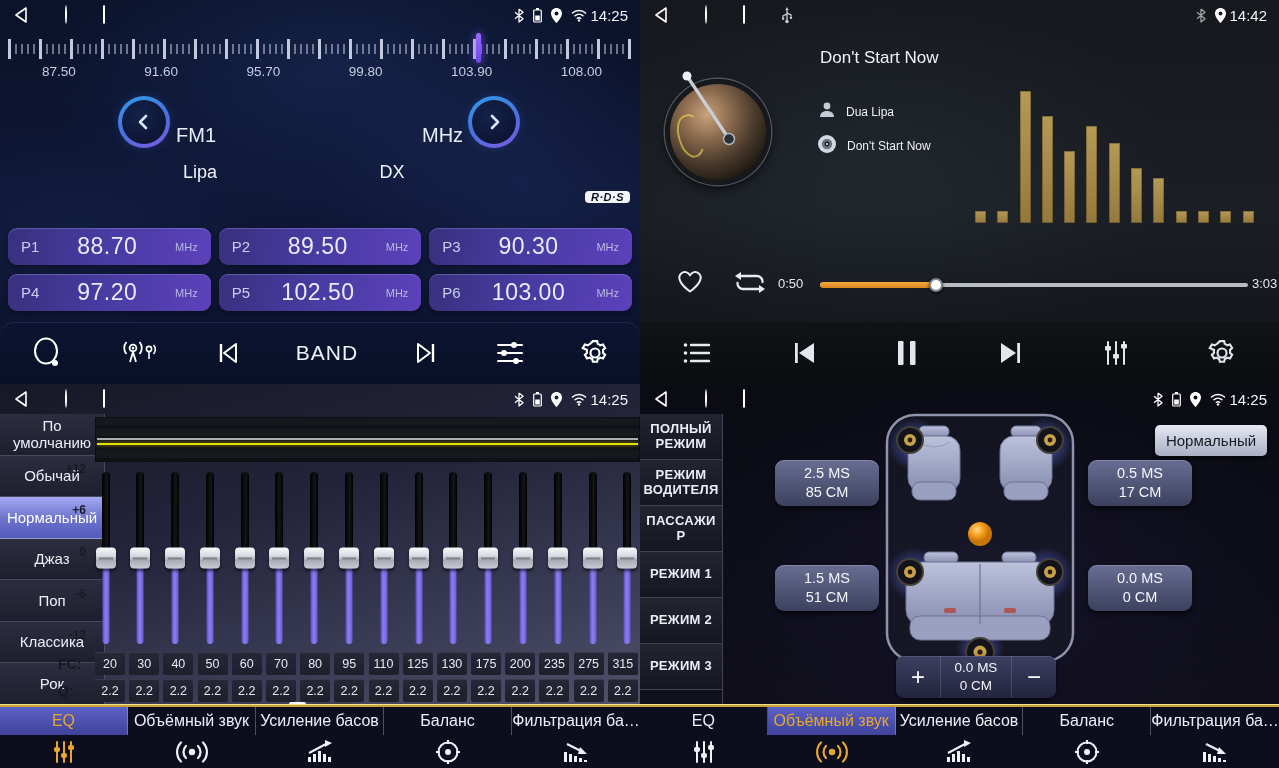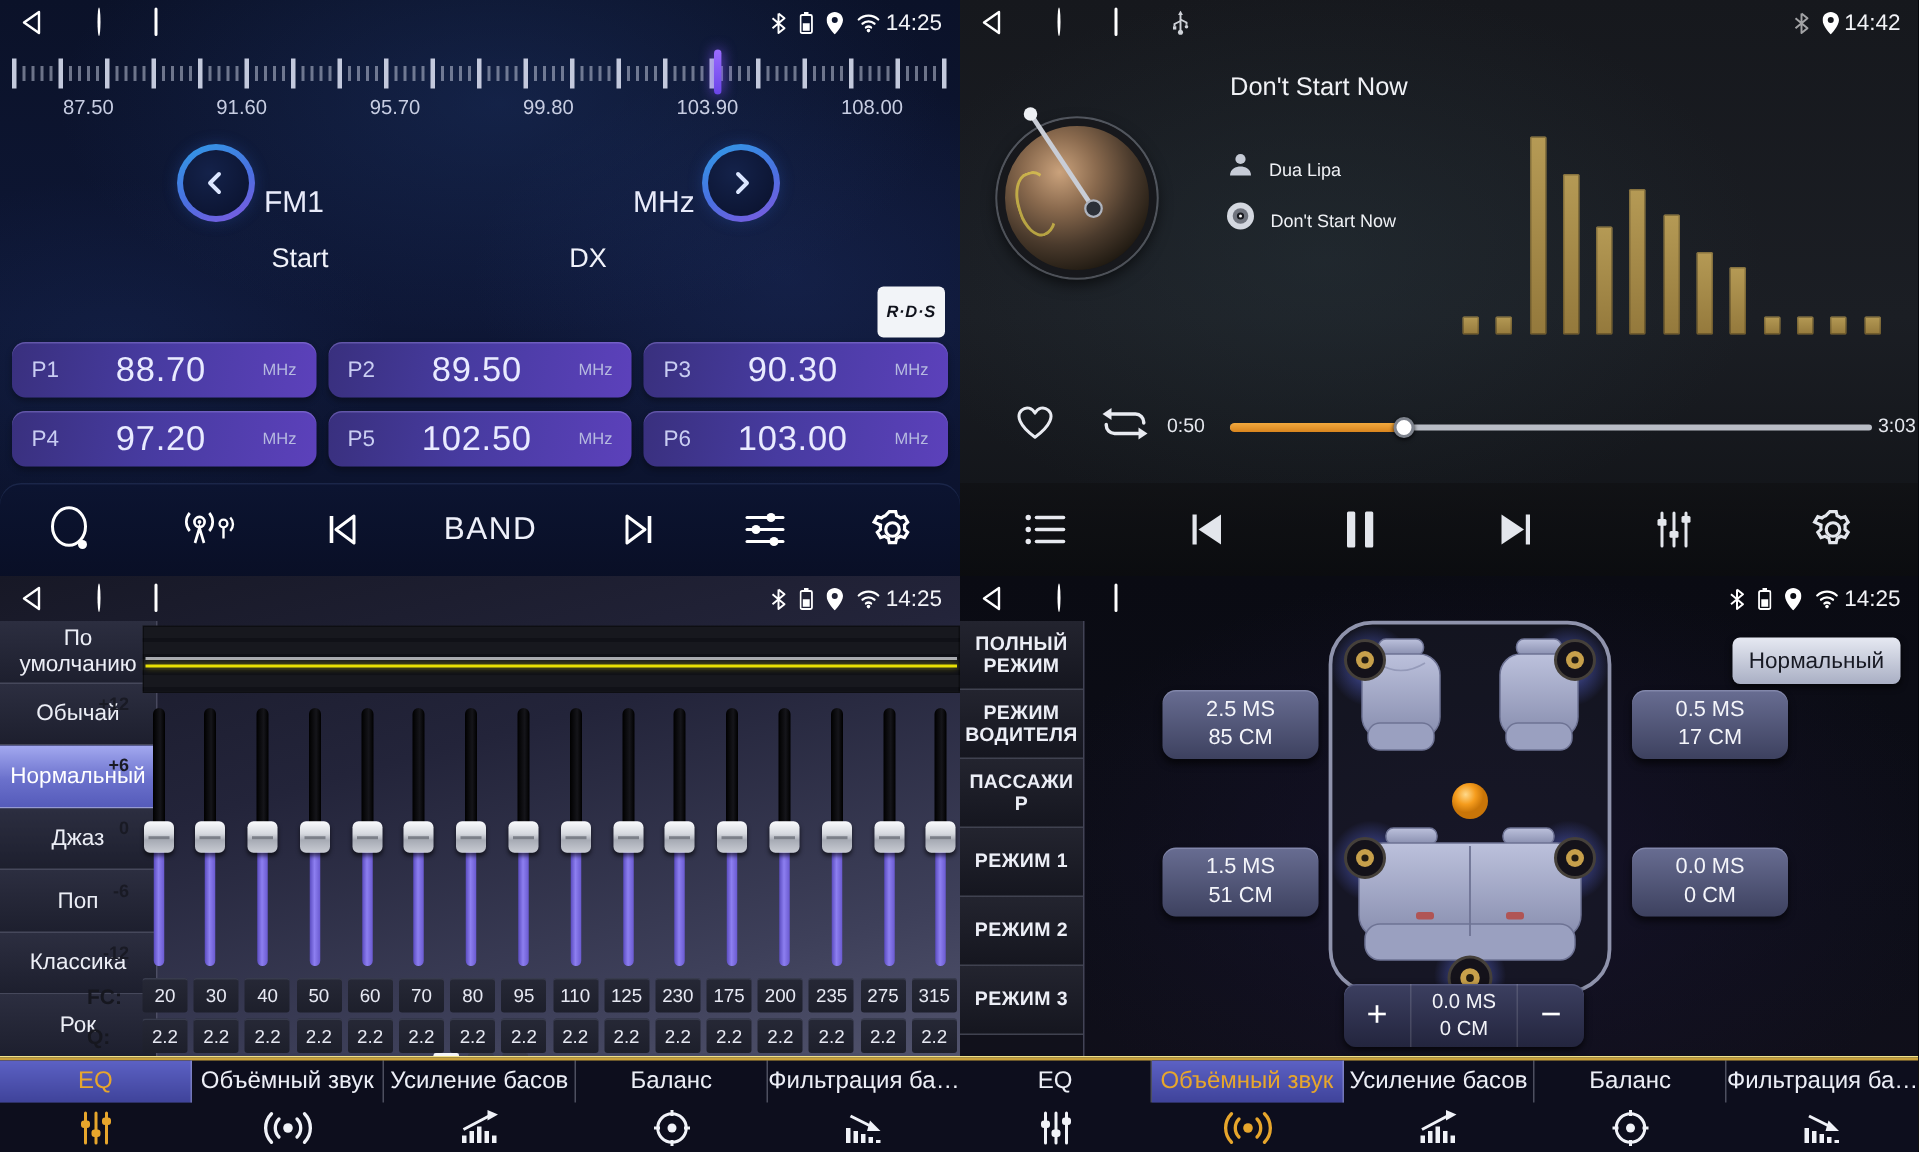--- a/index.html
+++ b/index.html
@@ -34,21 +34,21 @@
 #r-indicator{position:absolute;top:33px;height:30px;width:5px;border-radius:3px;background:linear-gradient(180deg,#9a6cff,#6a45e8);box-shadow:0 0 9px #7b52f5}
 #r-scale-labels{position:absolute;left:8px;top:64px;width:624px;display:flex;justify-content:space-between;padding:0 30px 0 34px}
 .r-scale-label{font-size:13.5px;color:#c7cde2}
 .r-circlebtn{position:absolute;width:52px;height:52px;border-radius:50%;background:linear-gradient(155deg,#2f9ce6 0%,#4b6fe0 55%,#8159e0 100%);display:flex;align-items:center;justify-content:center;box-shadow:0 0 10px #2a56b855}
 .r-circlebtn .inner{width:44px;height:44px;border-radius:50%;background:radial-gradient(circle at 40% 35%,#14224a,#0c1533 75%);display:flex;align-items:center;justify-content:center}
 #r-band{position:absolute;left:176px;top:124px;font-size:20px;color:#e8ebfa}
 #r-freq{position:absolute;left:225px;top:88px;width:190px;text-align:center;font-size:47px;font-weight:bold;letter-spacing:1px;color:#f3f0ff;text-shadow:0 0 14px #8d83ff55}
 #r-unit{position:absolute;left:422px;top:124px;font-size:20px;color:#e8ebfa}
 #r-none{position:absolute;left:168px;top:162px;width:64px;text-align:center;font-size:18px;color:#f0f2fa}
 #r-dx{position:absolute;left:372px;top:162px;width:40px;text-align:center;font-size:18px;color:#f0f2fa}
-#r-rds{position:absolute;right:10px;top:191px;background:#f2f4f8;color:#10121c;font-size:11px;font-weight:bold;font-style:italic;padding:11px 6px;border-radius:4px;letter-spacing:.5px}
+#r-rds{position:absolute;right:10px;top:191px;background:#f2f4f8;color:#10121c;font-size:11px;font-weight:bold;font-style:italic;padding:0 6px;border-radius:4px;letter-spacing:.5px}
 #r-presets{position:absolute;left:8px;top:228px;width:624px;display:grid;grid-template-columns:repeat(3,1fr);gap:9px 8px}
 .preset{height:37px;border:none;display:flex;align-items:center;padding:0 13px;border-radius:9px;cursor:pointer;
  background:linear-gradient(100deg,#39307e 0%,#473bA0 45%,#5c41bb 100%);
  box-shadow:inset 0 1px 0 #9e8fe266,0 2px 4px #00000055;color:#fff}
 .preset .p-name{font-size:15px;color:#c9cdf2}
 .preset .p-freq{flex:1;text-align:center;font-size:23px;color:#e9ebff;letter-spacing:.5px}
 .preset .p-unit{font-size:11px;color:#b6baе0;color:#b6bae0}
 #r-toolbar{position:absolute;left:0;right:0;bottom:0;height:62px;display:flex;align-items:center;justify-content:space-between;padding:0 30px;background:linear-gradient(180deg,#0c1431ee,#090f26ee);border-radius:14px 14px 0 0;box-shadow:inset 0 1px 0 #3a4a7a55}
 #r-toolbar .tb-btn{display:flex;align-items:center;justify-content:center;cursor:pointer}
 #r-band-btn{font-size:21px;letter-spacing:1px;color:#eef0fa}
@@ -285,21 +285,21 @@
     </div>
     <div id="r-band">FM1</div>
     <div id="r-unit">MHz</div>
     <div class="r-circlebtn" style="left:468px;top:96px">
       <div class="inner">
           <svg width="18" height="18" viewBox="0 0 18 18">
             <path d="M7 3 L13 9 L7 15" stroke="#dbe6ff" stroke-width="2.6" fill="none" stroke-linecap="round" stroke-linejoin="round"></path>
           </svg>
         </div>
     </div>
-    <div id="r-none">Start</div>
+    <div id="r-none">Lipa</div>
     <div id="r-dx">DX</div>
     <div id="r-rds">R·D·S</div>
 
     <div id="r-presets">
         <button class="preset">
           <span class="p-name">P1</span>
           <span class="p-freq">88.70</span>
           <span class="p-unit">MHz</span>
         </button>
         <button class="preset">
@@ -688,21 +688,21 @@
         <div class="valbox">20</div>
         <div class="valbox">30</div>
         <div class="valbox">40</div>
         <div class="valbox">50</div>
         <div class="valbox">60</div>
         <div class="valbox">70</div>
         <div class="valbox">80</div>
         <div class="valbox">95</div>
         <div class="valbox">110</div>
         <div class="valbox">125</div>
-        <div class="valbox">230</div>
+        <div class="valbox">130</div>
         <div class="valbox">175</div>
         <div class="valbox">200</div>
         <div class="valbox">235</div>
         <div class="valbox">275</div>
         <div class="valbox">315</div>
       </div>
     <div class="fcq-label" style="top:299px">Q:</div>
     <div class="valrow" id="e-q-row" style="top:295px">
         <div class="valbox">2.2</div>
         <div class="valbox">2.2</div>

